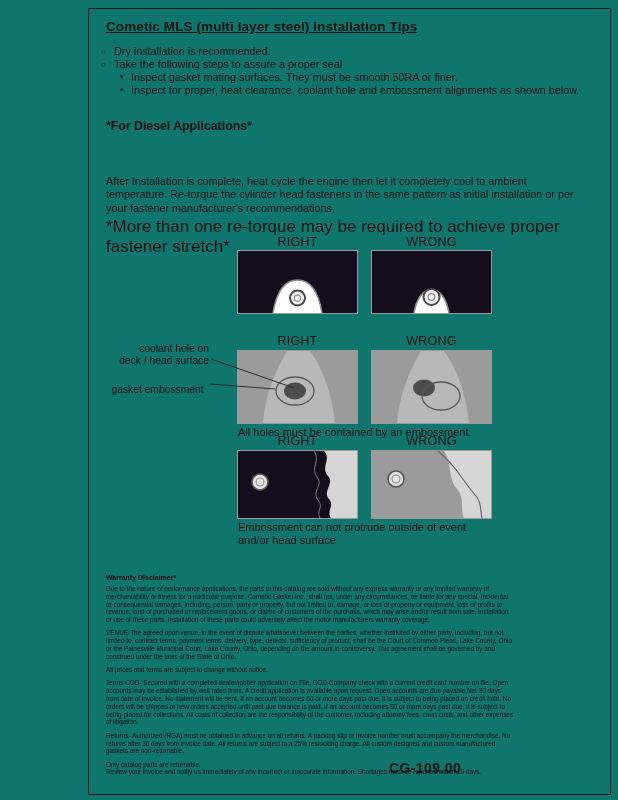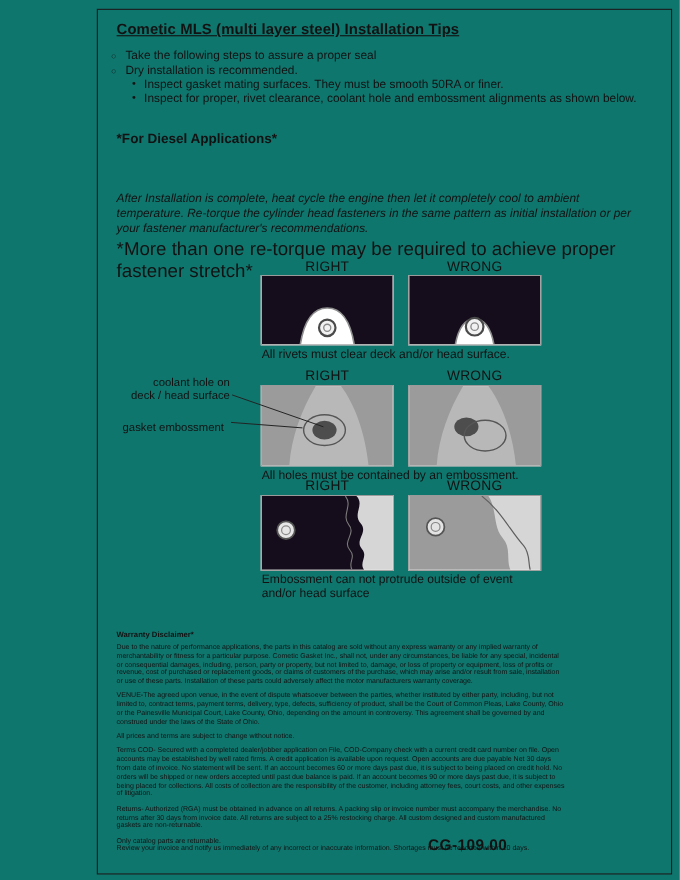--- a/index.html
+++ b/index.html
@@ -11,21 +11,21 @@
 
   .bullets{position:absolute;left:12px;top:36px;margin:0;padding:0;list-style:none;width:500px;}
   .bullets li{position:relative;padding-left:13px;font-size:10.8px;line-height:12.6px;margin-bottom:.5px;}
   .bullets li.b1::before{content:"○";position:absolute;left:0;top:1px;font-size:8px;}
   .bullets li.b2{margin-left:17px;}
   .bullets li.b2::before{content:"•";position:absolute;left:2px;top:0;font-size:10px;}
 
   .diesel-heading{position:absolute;left:17px;top:110px;margin:0;font-size:12.3px;font-weight:700;}
   .para{position:absolute;margin:0;font-size:10.8px;line-height:13.4px;}
   .p1{left:17px;top:131px;width:501px;}
-  .p2{left:17px;top:166px;width:481px;font-style:italic;}
+  .p2{left:17px;top:166px;width:481px;}
   .note{position:absolute;left:17px;top:208px;margin:0;font-size:17px;}
 
   .rw-label{position:absolute;width:121px;text-align:center;font-size:12.5px;letter-spacing:.2px;}
   .fig{position:absolute;line-height:0;border:1px solid #9a9a9a;background:#fff;}
   .caption{position:absolute;margin:0;font-size:11px;line-height:13px;}
 
   .lbl-r1{left:148px;top:226px;} .lbl-w1{left:282px;top:226px;}
   .fig-1a{left:148px;top:241px;} .fig-1b{left:282px;top:241px;}
   .cap-1{left:149px;top:307px;}
 
@@ -51,24 +51,24 @@
 </style>
 </head>
 <body>
 
 <div class="page">
   <div class="frame">
 
     <h1 class="title">Cometic MLS (multi layer steel) Installation Tips</h1>
 
     <ul class="bullets">
+      <li class="b1">Dry installation is recommended.</li>
       <li class="b1">Take the following steps to assure a proper seal</li>
-      <li class="b1">Dry installation is recommended.</li>
       <li class="b2">Inspect gasket mating surfaces.  They must be smooth 50RA or finer.</li>
-      <li class="b2">Inspect for proper, rivet clearance, coolant hole and embossment alignments as shown below.</li>
+      <li class="b2">Inspect for proper, heat clearance, coolant hole and embossment alignments as shown below.</li>
     </ul>
 
     <h2 class="diesel-heading">*For Diesel Applications*</h2>
     <p class="para p2">After Installation is complete, heat cycle the engine then let it completely cool to ambient temperature. Re-torque the cylinder head fasteners in the same pattern as initial installation or per your fastener manufacturer's recommendations.</p>
     <p class="note">*More than one re-torque may be required to achieve proper fastener stretch*</p>
 
     <div class="rw-label lbl-r1">RIGHT</div>
     <div class="rw-label lbl-w1">WRONG</div>
 
     <div class="fig fig-1a">
@@ -82,21 +82,20 @@
     </div>
     <div class="fig fig-1b">
       <svg width="119" height="62" viewBox="0 0 119 62">
         <rect width="119" height="62" fill="#ffffff"></rect>
         <path d="M0 0 H119 V62 H77 C74 46 67.5 39 59.5 39 C51.5 39 45 46 42 62 H0 Z" fill="#150d1b"></path>
         <path d="M77 62 C74 46 67.5 39 59.5 39 C51.5 39 45 46 42 62" fill="none" stroke="#8d8d8d" stroke-width="1.5"></path>
         <circle cx="59.5" cy="46" r="8" fill="#f2f2f2" stroke="#4a4a4a" stroke-width="2"></circle>
         <circle cx="59.5" cy="46" r="3.4" fill="none" stroke="#8a8a8a" stroke-width="1.2"></circle>
       </svg>
     </div>
-    <p class="caption cap-1">All rivets must clear deck and/or head surface.</p>
 
     <div class="rw-label lbl-r2">RIGHT</div>
     <div class="rw-label lbl-w2">WRONG</div>
 
     <div class="ann ann-coolant">
       <div>coolant hole on</div>
       <div>deck / head surface</div>
     </div>
     <div class="ann ann-emboss">gasket embossment</div>
 

